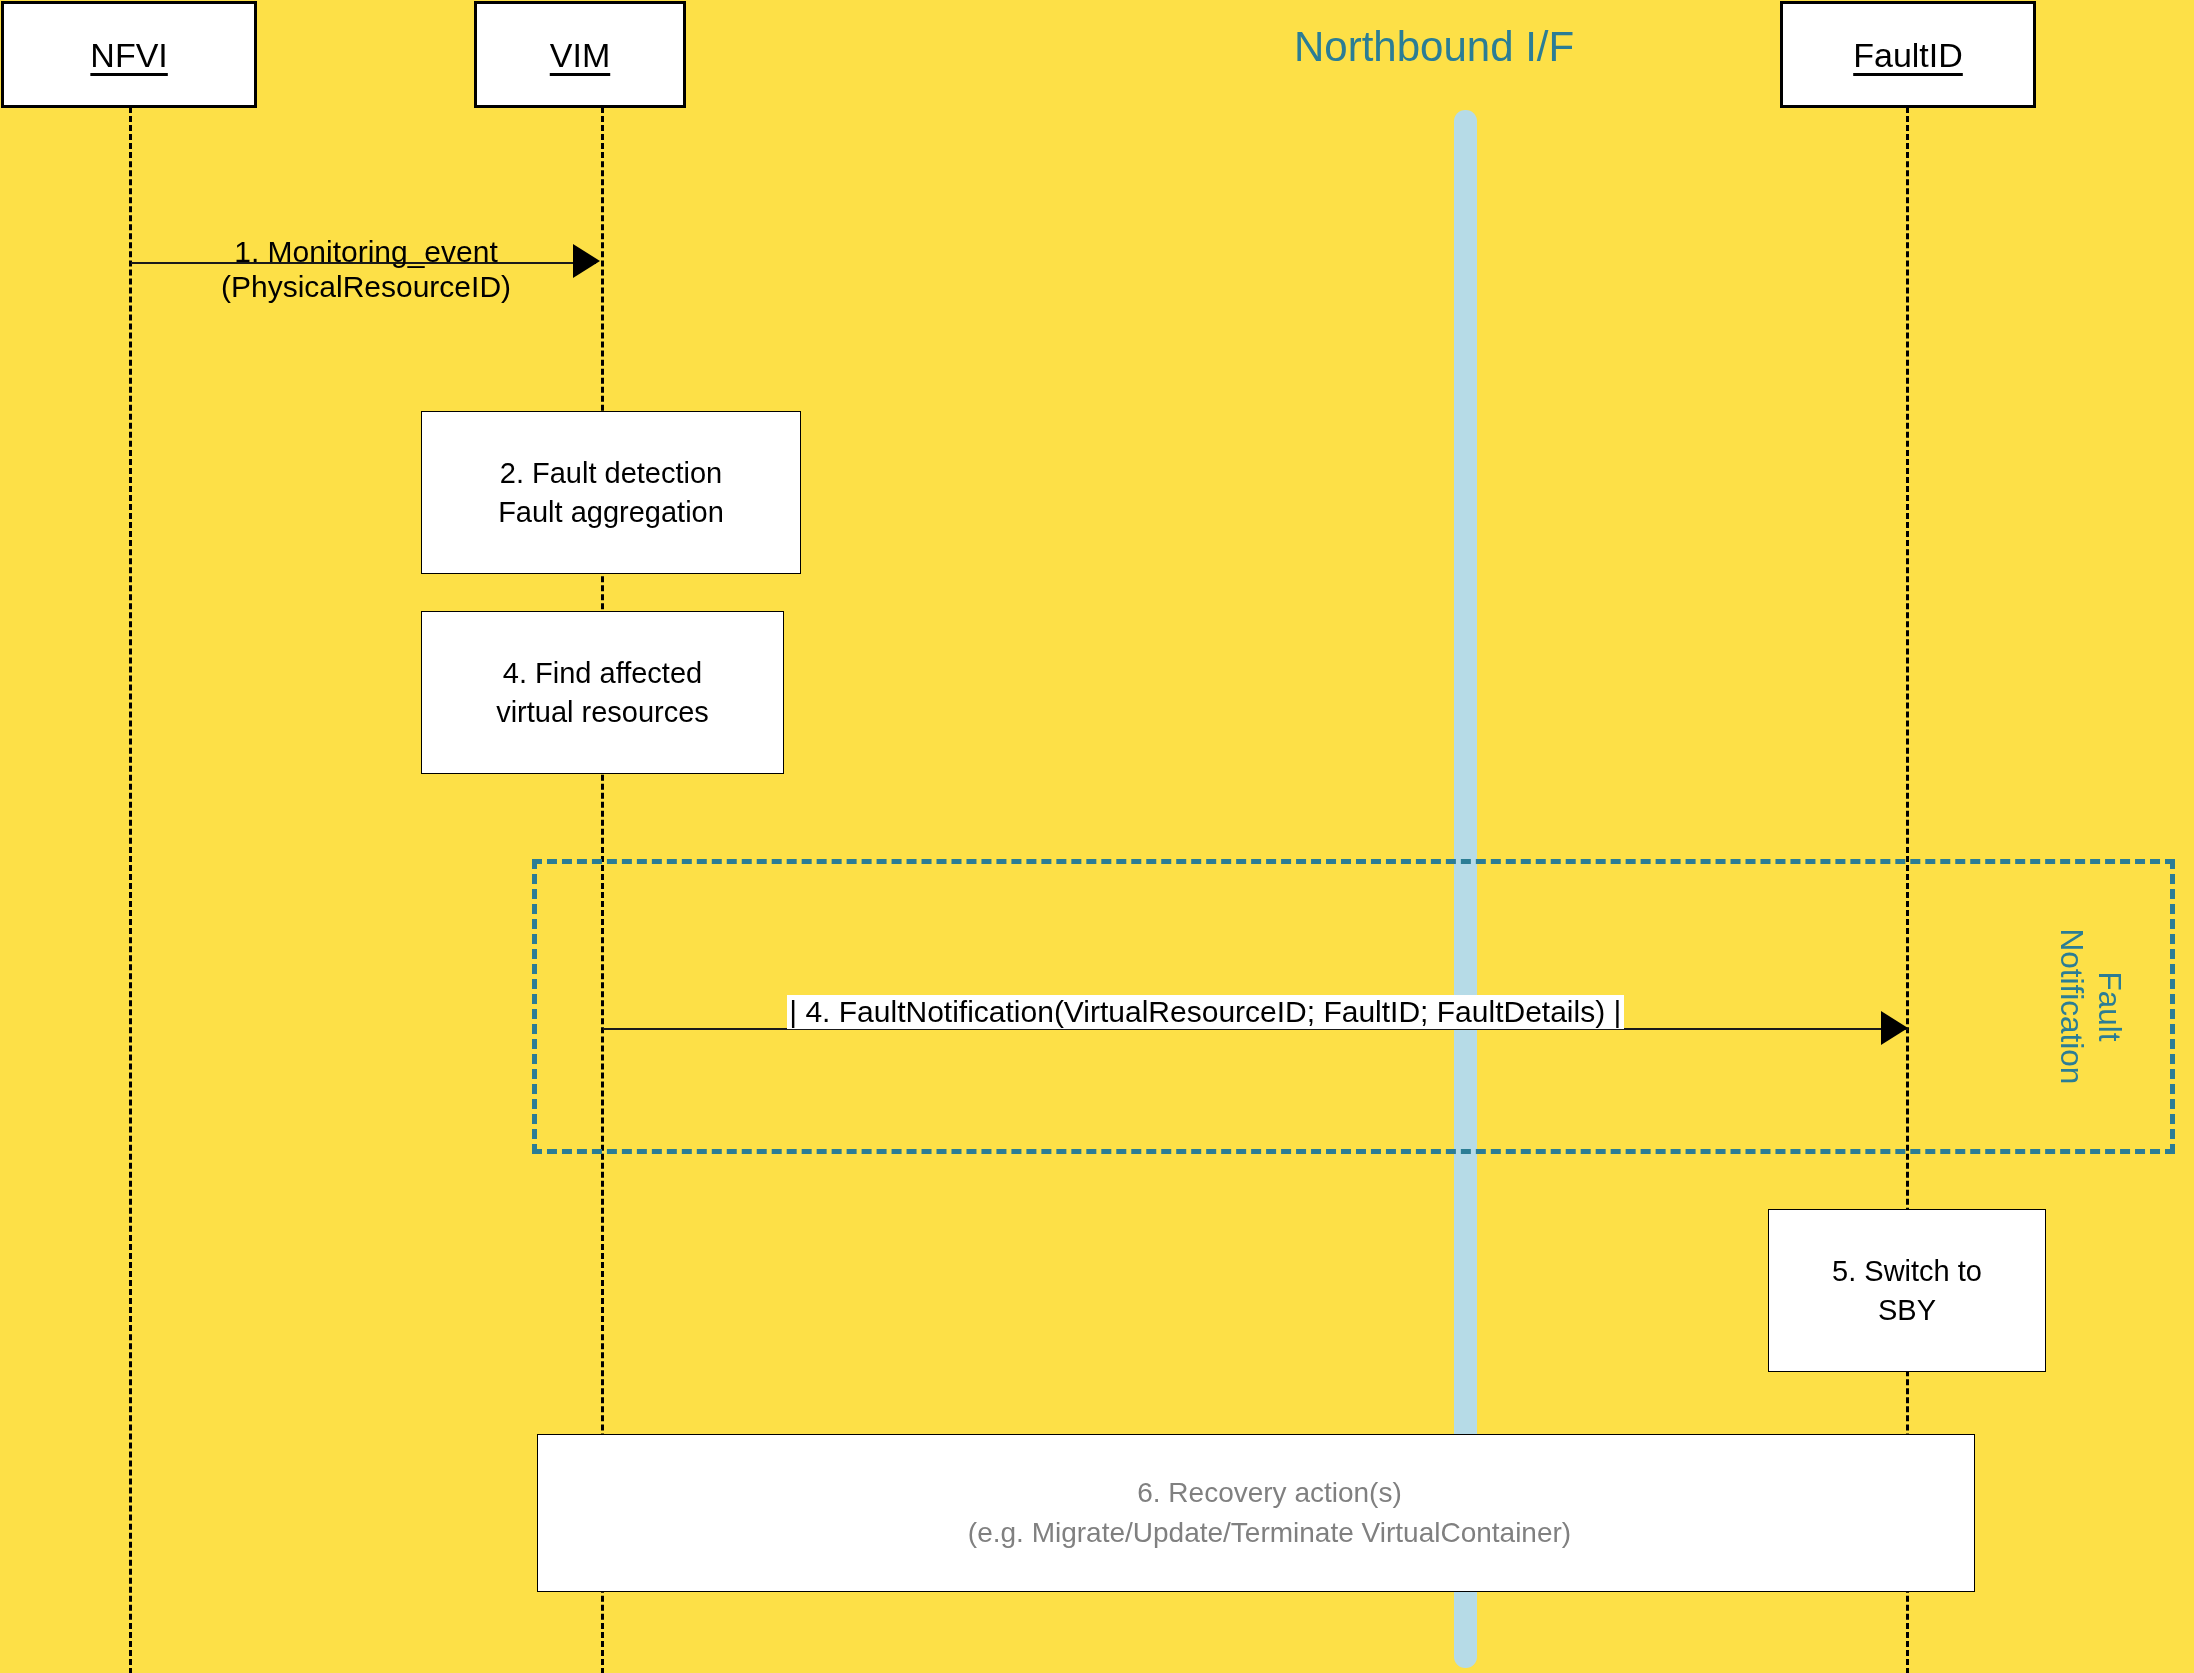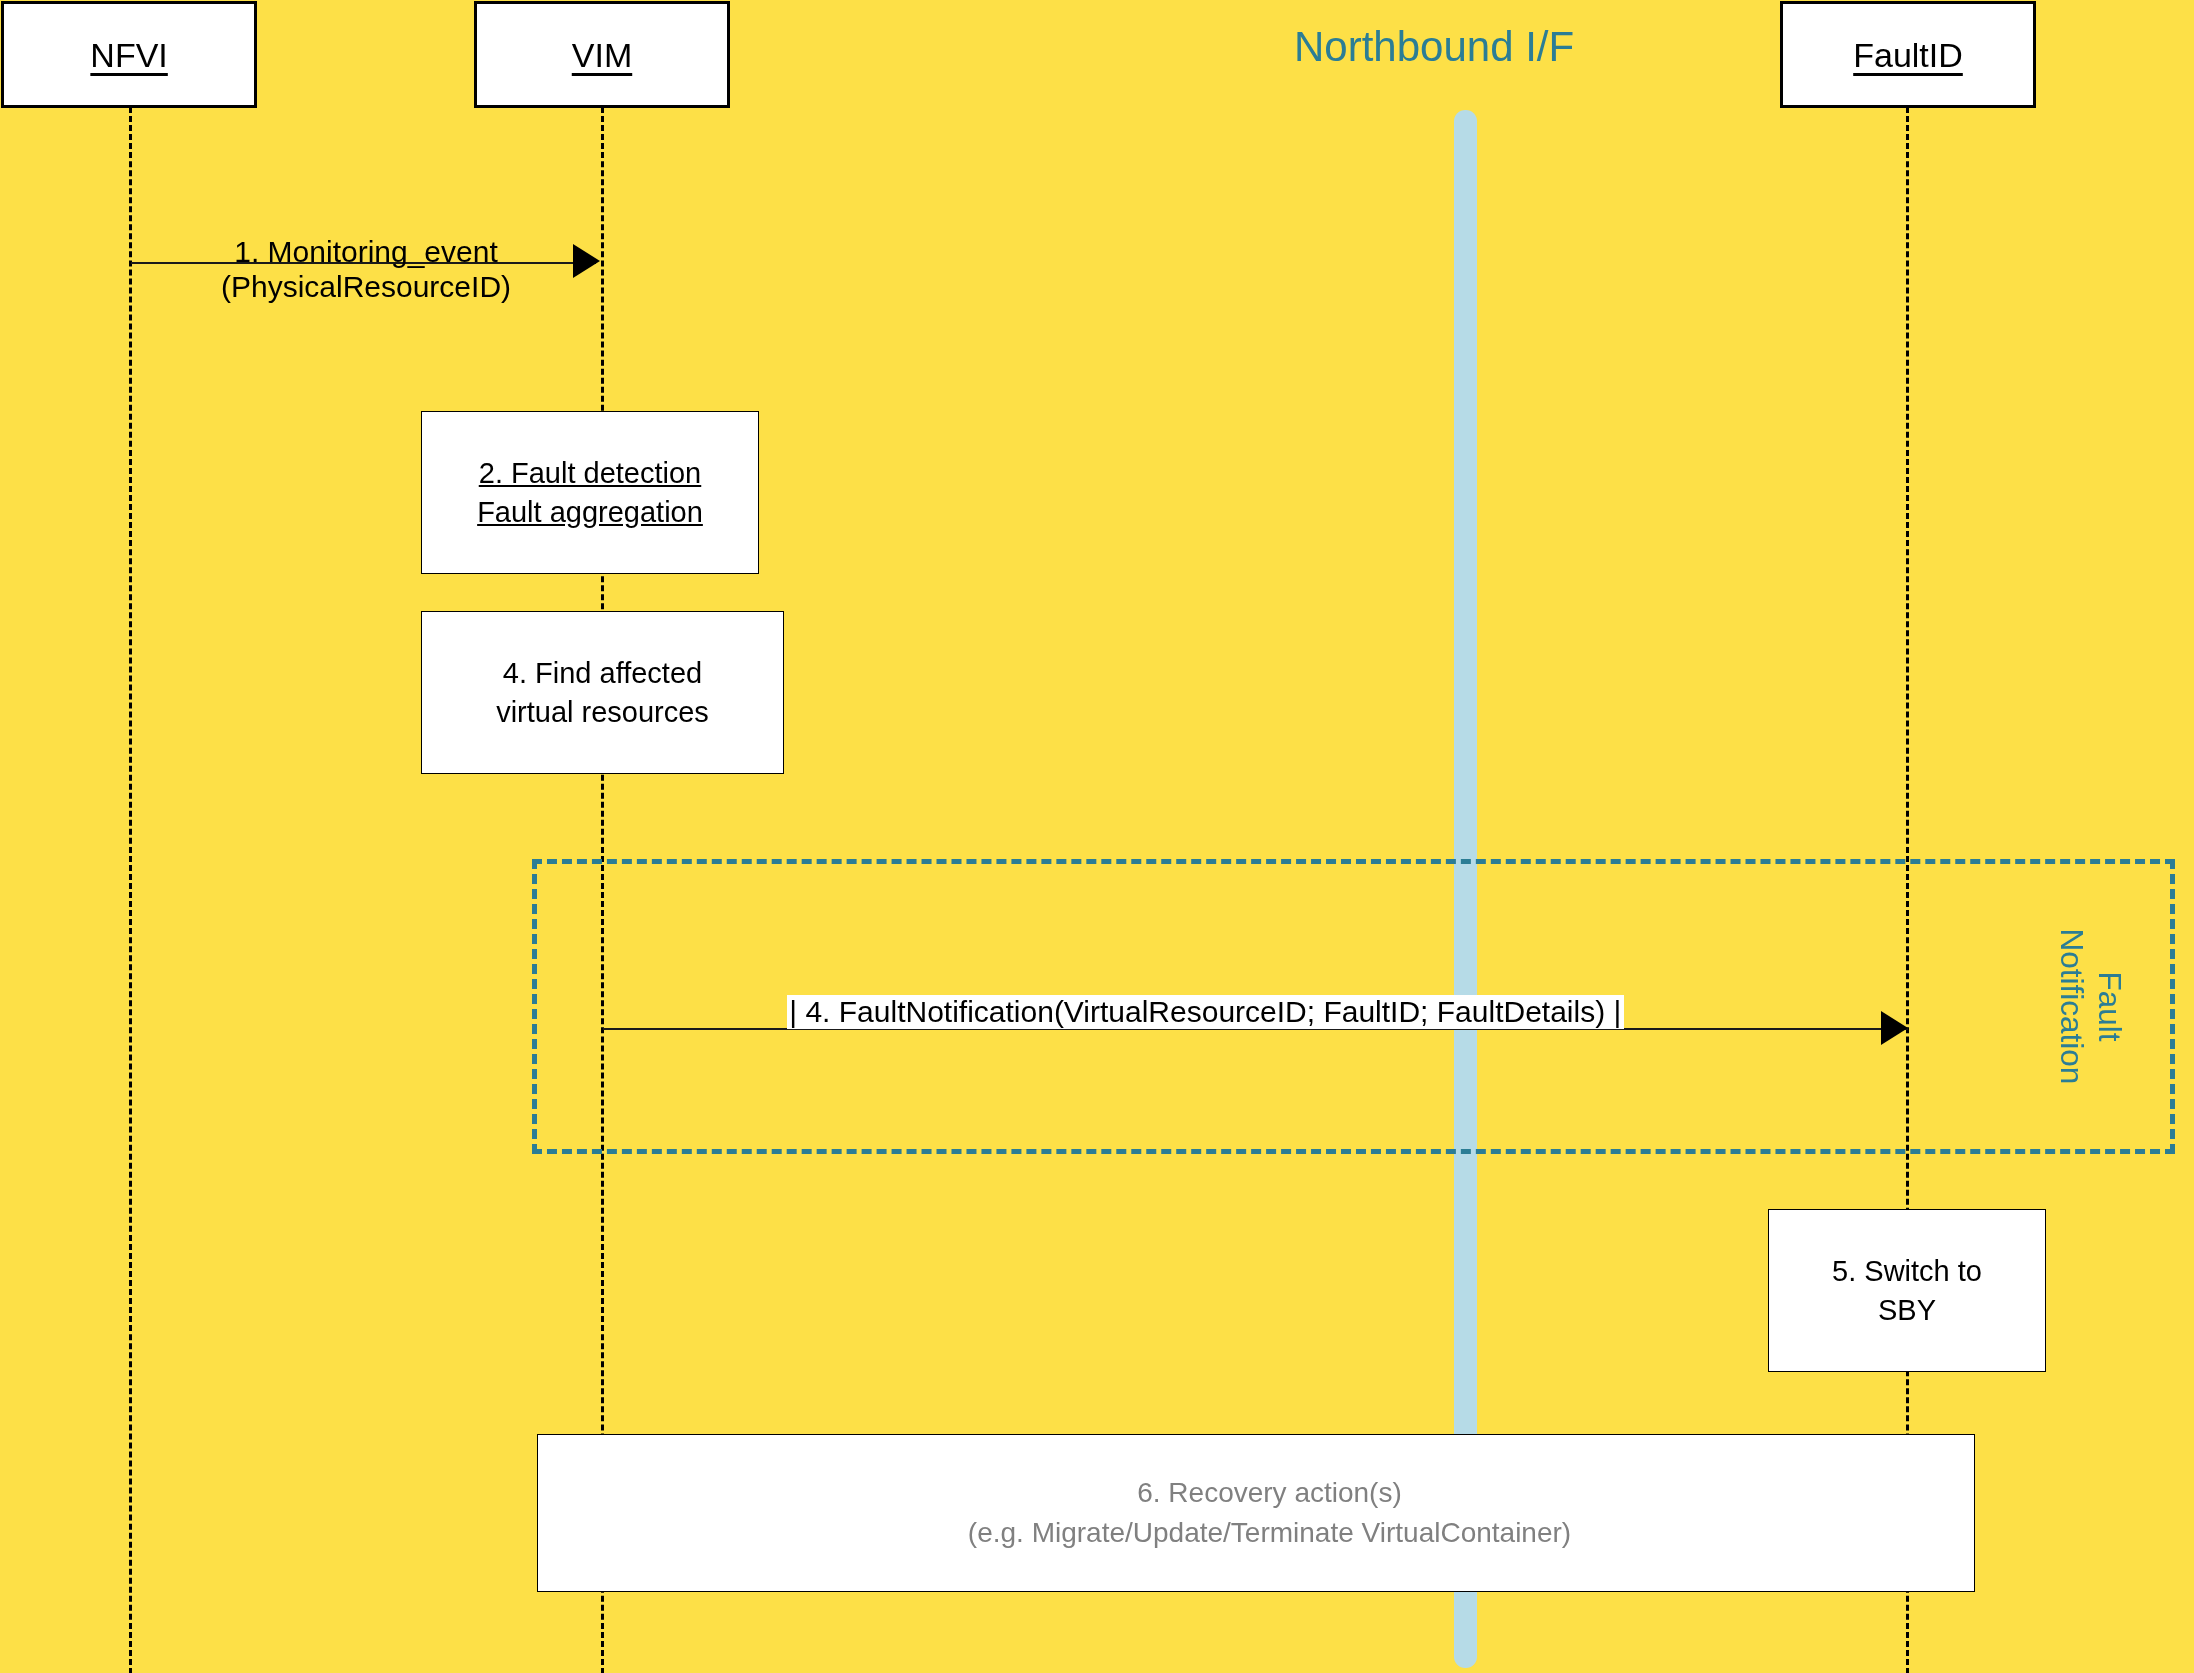--- a/index.html
+++ b/index.html
@@ -167,38 +167,38 @@
   <div class="lifeline" style="left:129px; top:107px; height:1567px;"></div>
   <div class="lifeline" style="left:601px; top:107px; height:1567px;"></div>
   <div class="lifeline" style="left:1906px; top:107px; height:1567px;"></div>
 
   <div class="nb-bar" style="left:1454px; top:110px; width:22.5px; height:1558px;"></div>
 
   <div class="actor-box" style="left:1.1px; top:1.1px; width:256px; height:107px;">
     <span class="actor-label">NFVI</span>
   </div>
 
-  <div class="actor-box" style="left:474px; top:1.1px; width:256px; height:107px;">
+  <div class="actor-box" style="left:474px; top:1.1px; width:212px; height:107px;">
     <span class="actor-label">VIM</span>
   </div>
 
   <div class="actor-box" style="left:1780px; top:1.1px; width:256px; height:107px;">
     <span class="actor-label">FaultID</span>
   </div>
 
   <div class="nb-title" style="left:1294px; top:22.5px;">Northbound I/F</div>
 
   <div class="msg-line" style="left:131px; top:262px; width:465px;"></div>
   <div class="msg-head" style="left:573px; top:244px;"></div>
   <div class="msg-text" style="left:169px; top:234px; width:394px;">
     <span class="t1">1. Monitoring_event</span>
     <span class="t2">(PhysicalResourceID)</span>
   </div>
 
-  <div class="action-box" style="left:421px; top:411px; width:338px; height:163px;text-decoration:underline;">
+  <div class="action-box" style="left:421px; top:411px; width:380px; height:163px;">
     <span class="action-line">2. Fault detection</span>
     <span class="action-line">Fault aggregation</span>
   </div>
 
   <div class="action-box" style="left:421px; top:611px; width:363px; height:163px;">
     <span class="action-line">4. Find affected</span>
     <span class="action-line">virtual resources</span>
   </div>
 
   <div class="fragment" style="left:532px; top:859px; width:1643px; height:295px;"></div>

